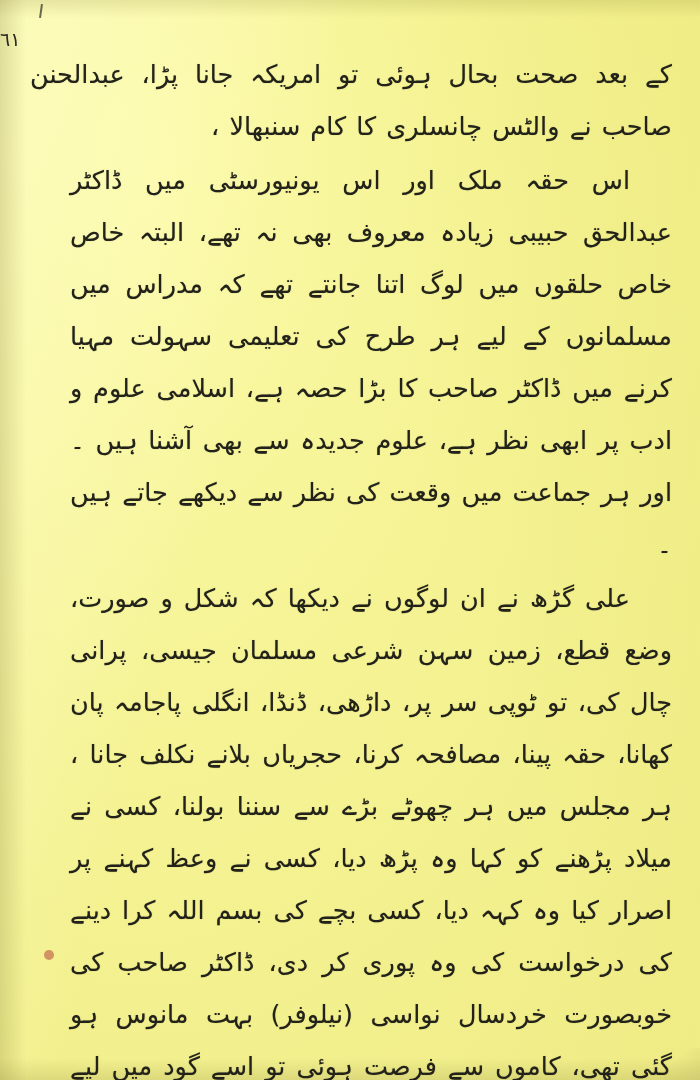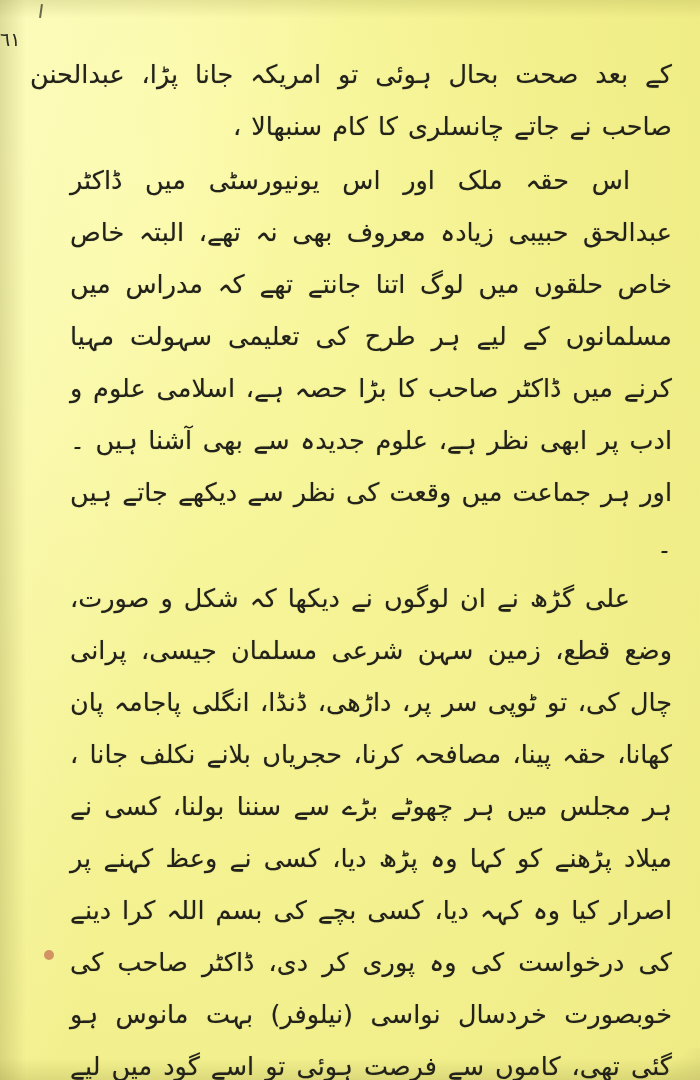--- a/index.html
+++ b/index.html
@@ -124,20 +124,20 @@
 
   <div class="edge-shadow-left"></div>
   <div class="edge-shadow-top"></div>
   <div class="edge-shadow-bottom"></div>
 
   <div class="corner-mark"></div>
 
   <div class="page-number">٦١</div>
 
   <div class="body-text">
-    <p class="para">کے بعد صحت بحال ہوئی تو امریکہ جانا پڑا، عبدالحنن صاحب نے جاتے چانسلری کا کام سنبھالا ،</p>
+    <p class="para">کے بعد صحت بحال ہوئی تو امریکہ جانا پڑا، عبدالحنن صاحب نے والٹس چانسلری کا کام سنبھالا ،</p>
     <p class="para indented">اس حقہ ملک اور اس یونیورسٹی میں ڈاکٹر عبدالحق حبیبی زیادہ معروف بھی نہ تھے، البتہ خاص خاص حلقوں میں لوگ اتنا جانتے تھے کہ مدراس میں مسلمانوں کے لیے ہر طرح کی تعلیمی سہولت مہیا کرنے میں ڈاکٹر صاحب کا بڑا حصہ ہے، اسلامی علوم و ادب پر ابھی نظر ہے، علوم جدیدہ سے بھی آشنا ہیں ۔ اور ہر جماعت میں وقعت کی نظر سے دیکھے جاتے ہیں ۔</p>
     <p class="para indented">علی گڑھ نے ان لوگوں نے دیکھا کہ شکل و صورت، وضع قطع، زمین سہن شرعی مسلمان جیسی، پرانی چال کی، تو ٹوپی سر پر، داڑھی، ڈنڈا، انگلی پاجامہ پان کھانا، حقہ پینا، مصافحہ کرنا، حجریاں بلانے نکلف جانا ، ہر مجلس میں ہر چھوٹے بڑے سے سننا بولنا، کسی نے میلاد پڑھنے کو کہا وہ پڑھ دیا، کسی نے وعظ کہنے پر اصرار کیا وہ کہہ دیا، کسی بچے کی بسم اللہ کرا دینے کی درخواست کی وہ پوری کر دی، ڈاکٹر صاحب کی خوبصورت خردسال نواسی (نیلوفر) بہت مانوس ہو گئی تھی، کاموں سے فرصت ہوئی تو اسے گود میں لیے ہوئے، کبھی انگلی پکڑ کر صبح شام لان پر ٹہلتے ہوئے اس کی خاطر نفرنگ ، کی باتیں کرتے رہتے، کبھی وہ فرط مسرت سے بے اختیار ہی یہ کہہ کر داڑھی پکڑ لیتی طاقت سے کھینچتی تو اسے خوش کرنے کے لیے کراہتے اور ہنستے رہتے ارے</p>
   </div>
 
   <div class="stamp"></div>
   <div class="page-curl"></div>
 </div>
 
 </body></html>

